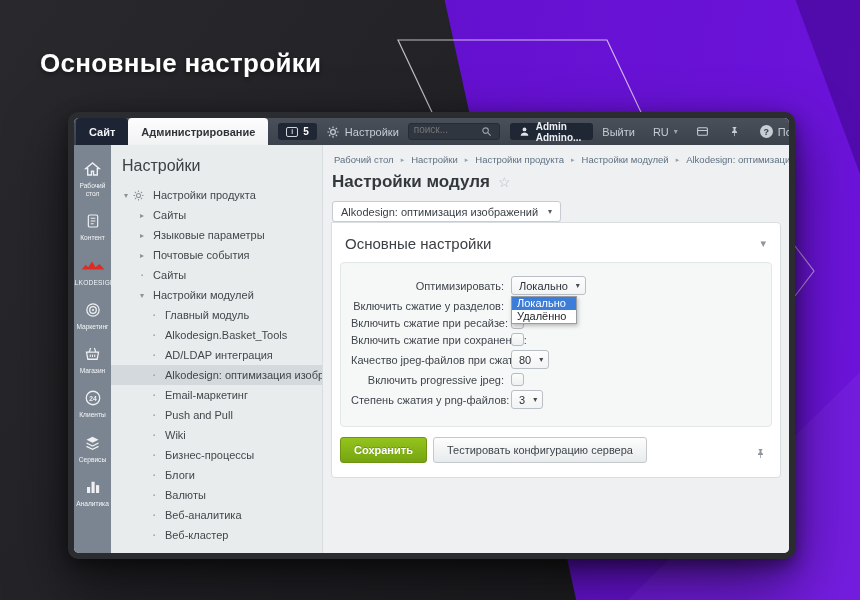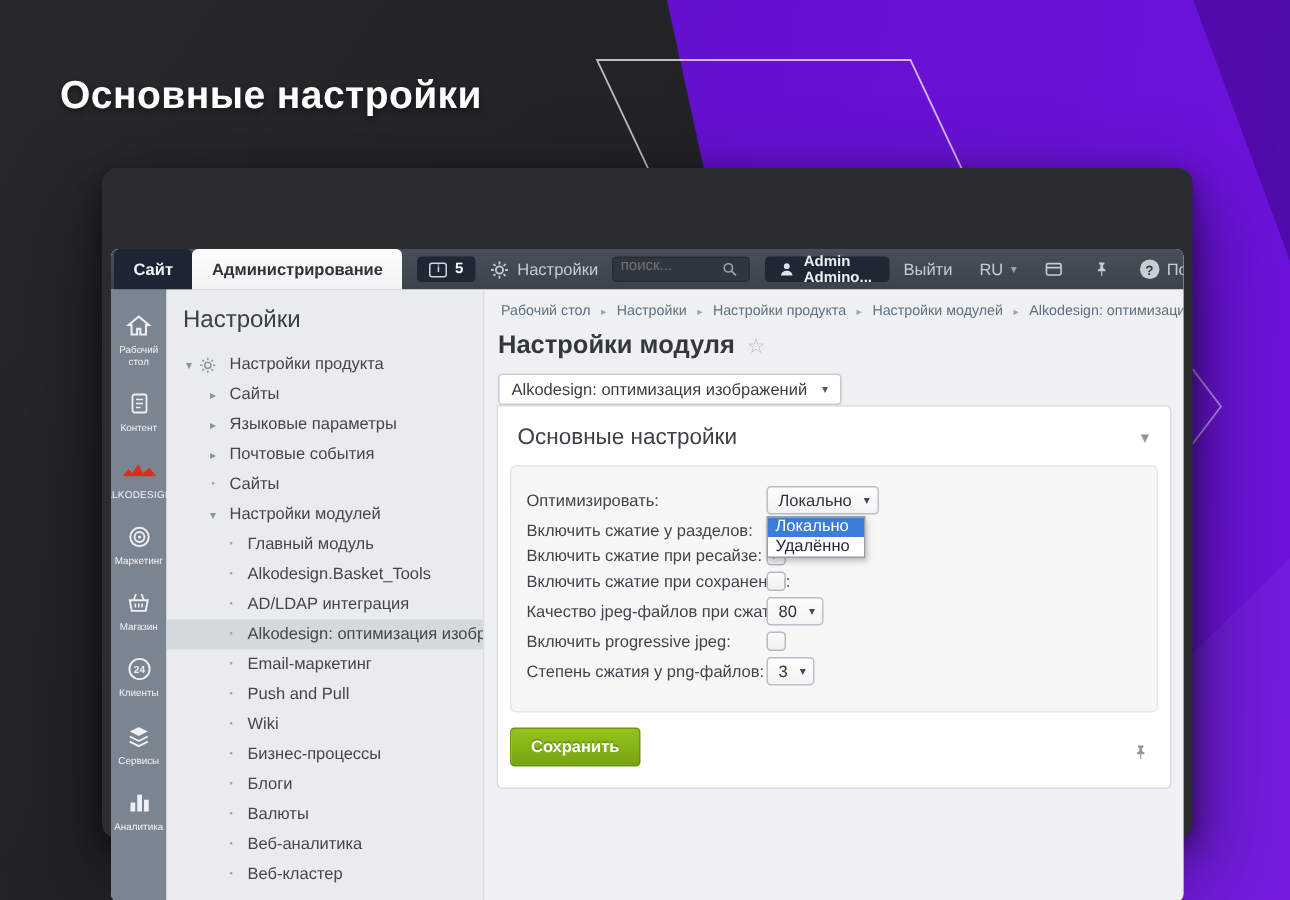--- a/index.html
+++ b/index.html
@@ -32,21 +32,21 @@
     position:absolute; left:40px; top:48px; z-index:3;
     color:#ffffff; font-size:26px; font-weight:bold; letter-spacing:.3px;
     text-shadow:0 2px 4px rgba(0,0,0,.45);
   }
   
   .window {
     position:absolute; left:68px; top:112px; width:727px; height:447px; z-index:2;
     background:#2b2c30; border-radius:10px; padding:6px;
     box-shadow:0 25px 60px rgba(0,0,0,.55), 0 6px 18px rgba(0,0,0,.45);
   }
-  .win-inner { width:100%; height:100%; border-radius:5px; overflow:hidden; display:flex; flex-direction:column; background:#eef0f2;margin-top:48px; }
+  .win-inner { width:100%; height:100%; border-radius:5px; overflow:hidden; display:flex; flex-direction:column; background:#eef0f2; }
   
   .topbar {
     height:27px; flex:0 0 27px; display:flex; align-items:stretch;
     background:linear-gradient(#4a505a,#3c424b); color:#c6ccd3; font-size:11px;
   }
   .tb-tab { display:flex; align-items:center; padding:0 13px; font-weight:bold; cursor:default; }
   .tb-tab.site { background:#1d2433; color:#f2f4f7; border-radius:4px 4px 0 0; margin-left:2px; }
   .tb-tab.admin { background:linear-gradient(#fdfdfd,#f1f2f3); color:#2f3338; border-radius:4px 4px 0 0; }
   .tb-badge {
     display:flex; align-items:center; gap:5px; margin:5px 0 5px 10px; padding:0 8px;
@@ -119,21 +119,21 @@
   .section-header { display:flex; align-items:center; padding:4px 6px 10px 5px; cursor:pointer; }
   .section-title { font-size:15px; color:#3c4146; }
   .section-caret { margin-left:auto; color:#8d959d; font-size:11px; }
   .fieldset {
     background:#f6f8f8; border:1px solid #e2e7e8; border-radius:4px;
     padding:12px 10px 14px; position:relative;
   }
   .frow { display:flex; align-items:center; margin-bottom:2px; }
   .frow.cb-row { height:15px; }
   .frow.sel-row { height:21px; }
-  .flabel { width:160px; flex:0 0 160px; text-align:left; padding-right:7px; font-size:11px; color:#3f454b; white-space:nowrap; }
+  .flabel { width:160px; flex:0 0 160px; text-align:right; padding-right:7px; font-size:11px; color:#3f454b; white-space:nowrap; }
   .fctrl { position:relative; display:flex; align-items:center; }
   .sel {
     display:inline-flex; align-items:center; justify-content:space-between; gap:8px;
     height:19px; padding:0 5px 0 7px; background:linear-gradient(#fdfdfd,#f2f3f4);
     border:1px solid #b9bfc4; border-radius:3px; font-size:11px; color:#2e3338; cursor:pointer;
   }
   .sel .caret { color:#444a50; }
   .droplist {
     position:absolute; left:0; top:20px; min-width:66px; z-index:6;
     background:#fff; border:1px solid #979da3; box-shadow:1px 2px 4px rgba(0,0,0,.25);
@@ -497,20 +497,21 @@
                 <div class="fctrl">
                   <span class="sel">
                     <span>3</span>
                     <span class="caret">▾</span>
                   </span>
                 </div>
               </div>
             </div>
           <div class="btnrow">
             <button class="btn btn-save">Сохранить</button>
+            <button class="btn btn-test">Тестировать конфигурацию сервера</button>
             <div class="pin" style="bottom:8px;">
               <svg width="11" height="11" viewBox="0 0 24 24" fill="#8d959d">
                   <path d="M8 2h8v2.5l-2 1.2v4.3l3.4 2.6V15H6.6v-2.4L10 10V5.7L8 4.5z"></path>
                   <rect x="11.2" y="15" width="1.6" height="7"></rect>
                 </svg>
             </div>
           </div>
         </div>
 
         

